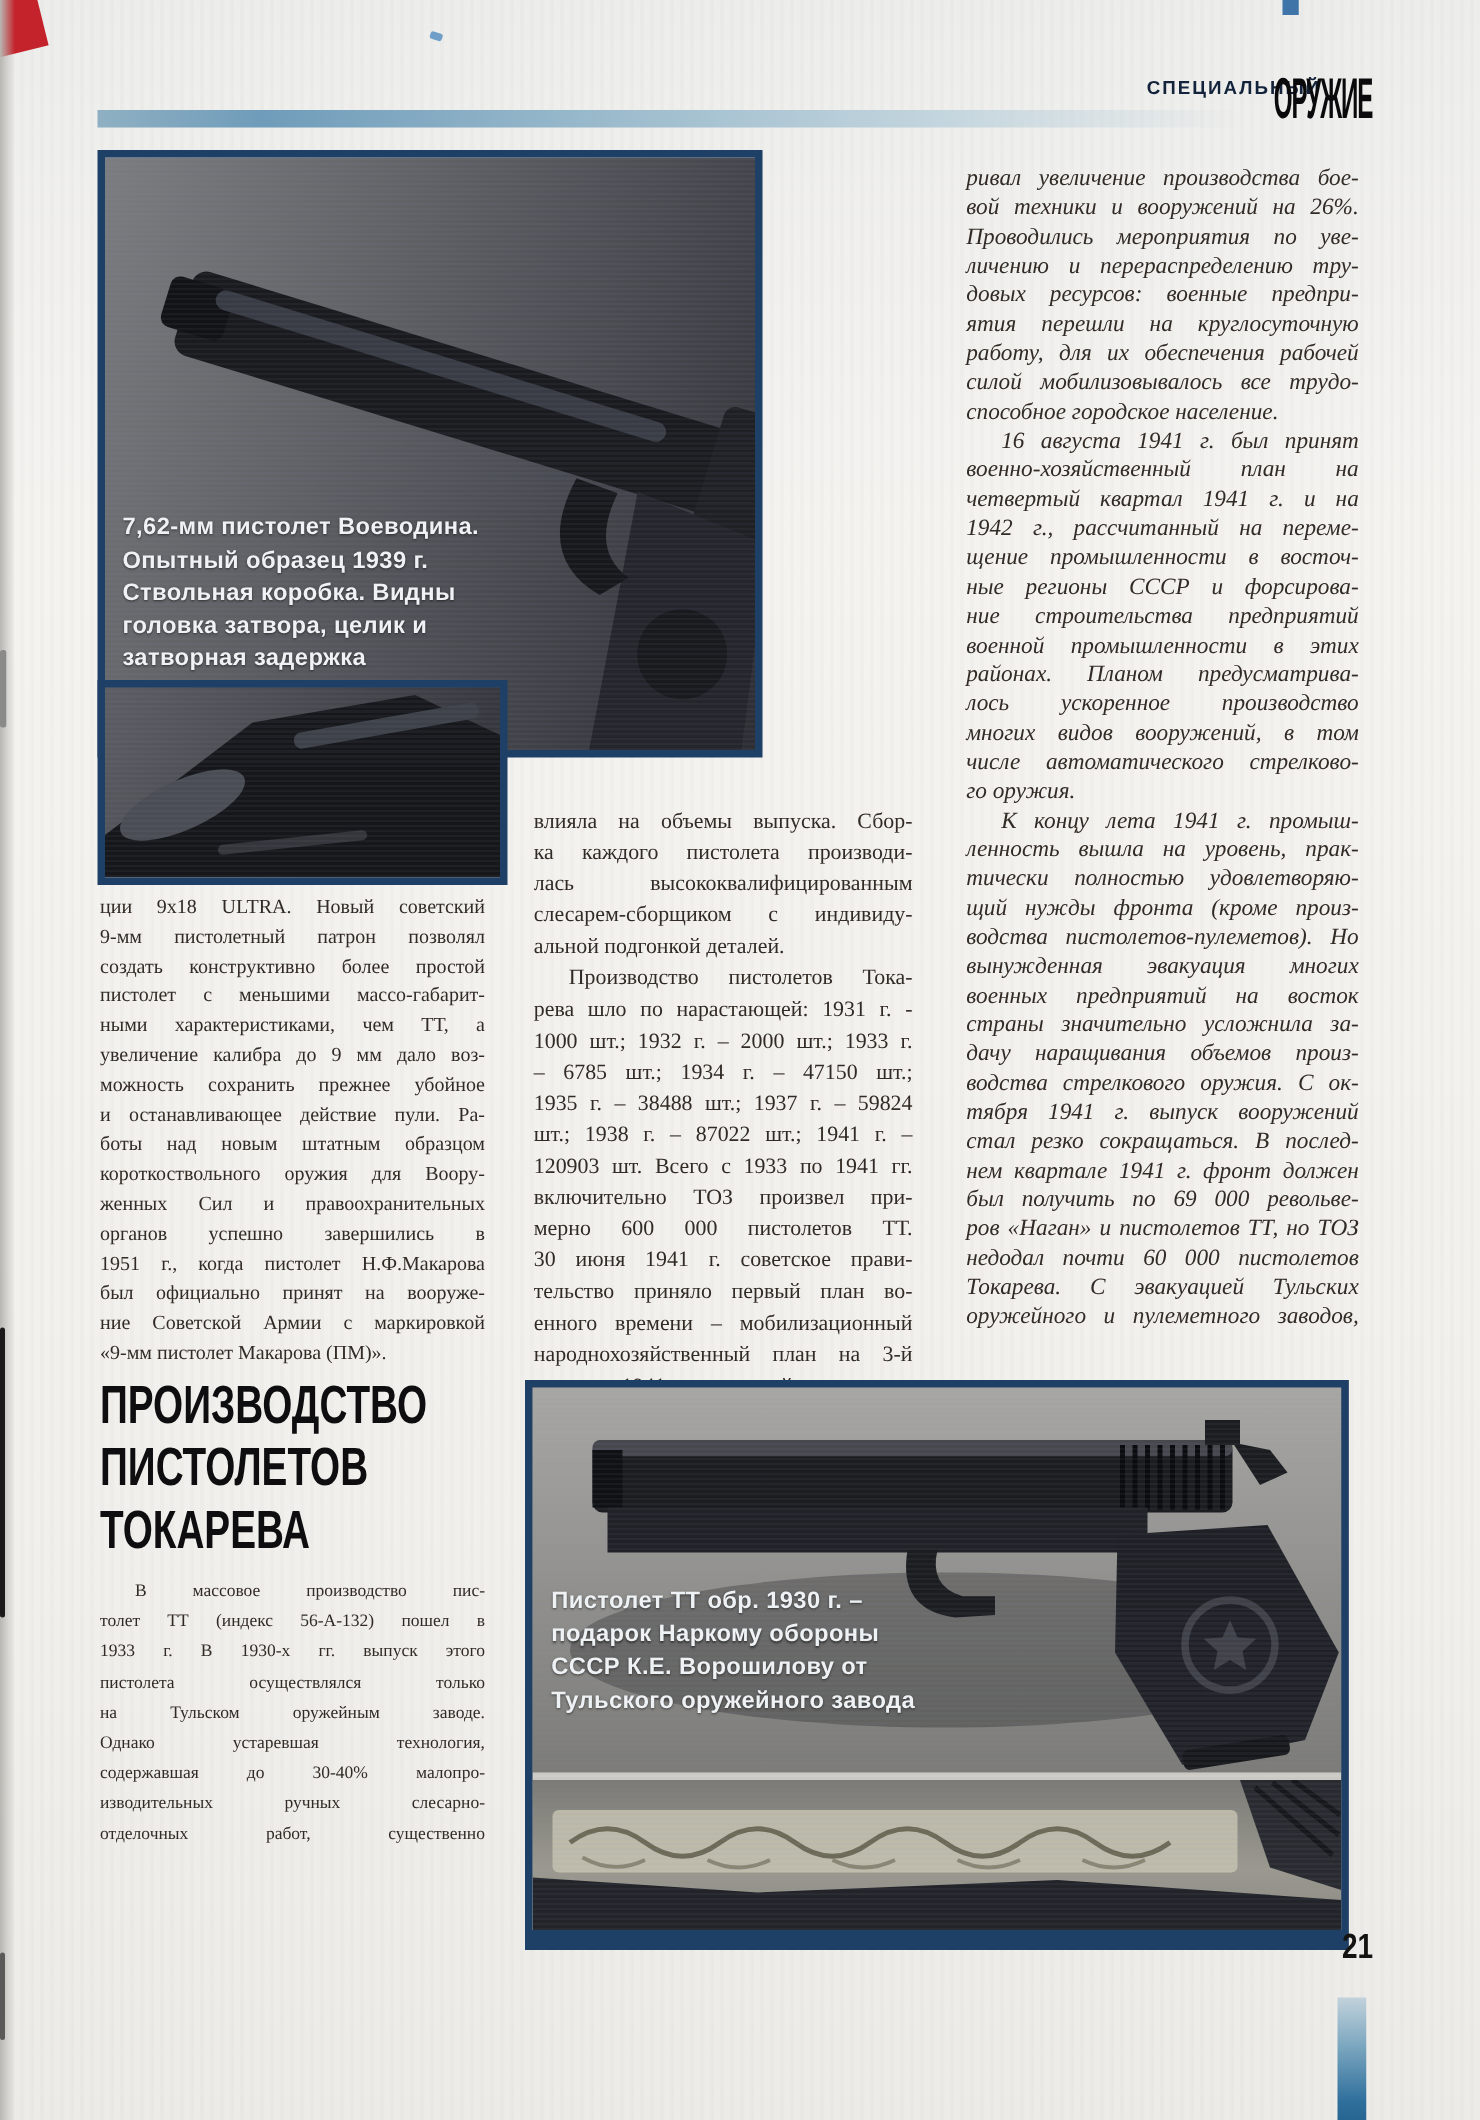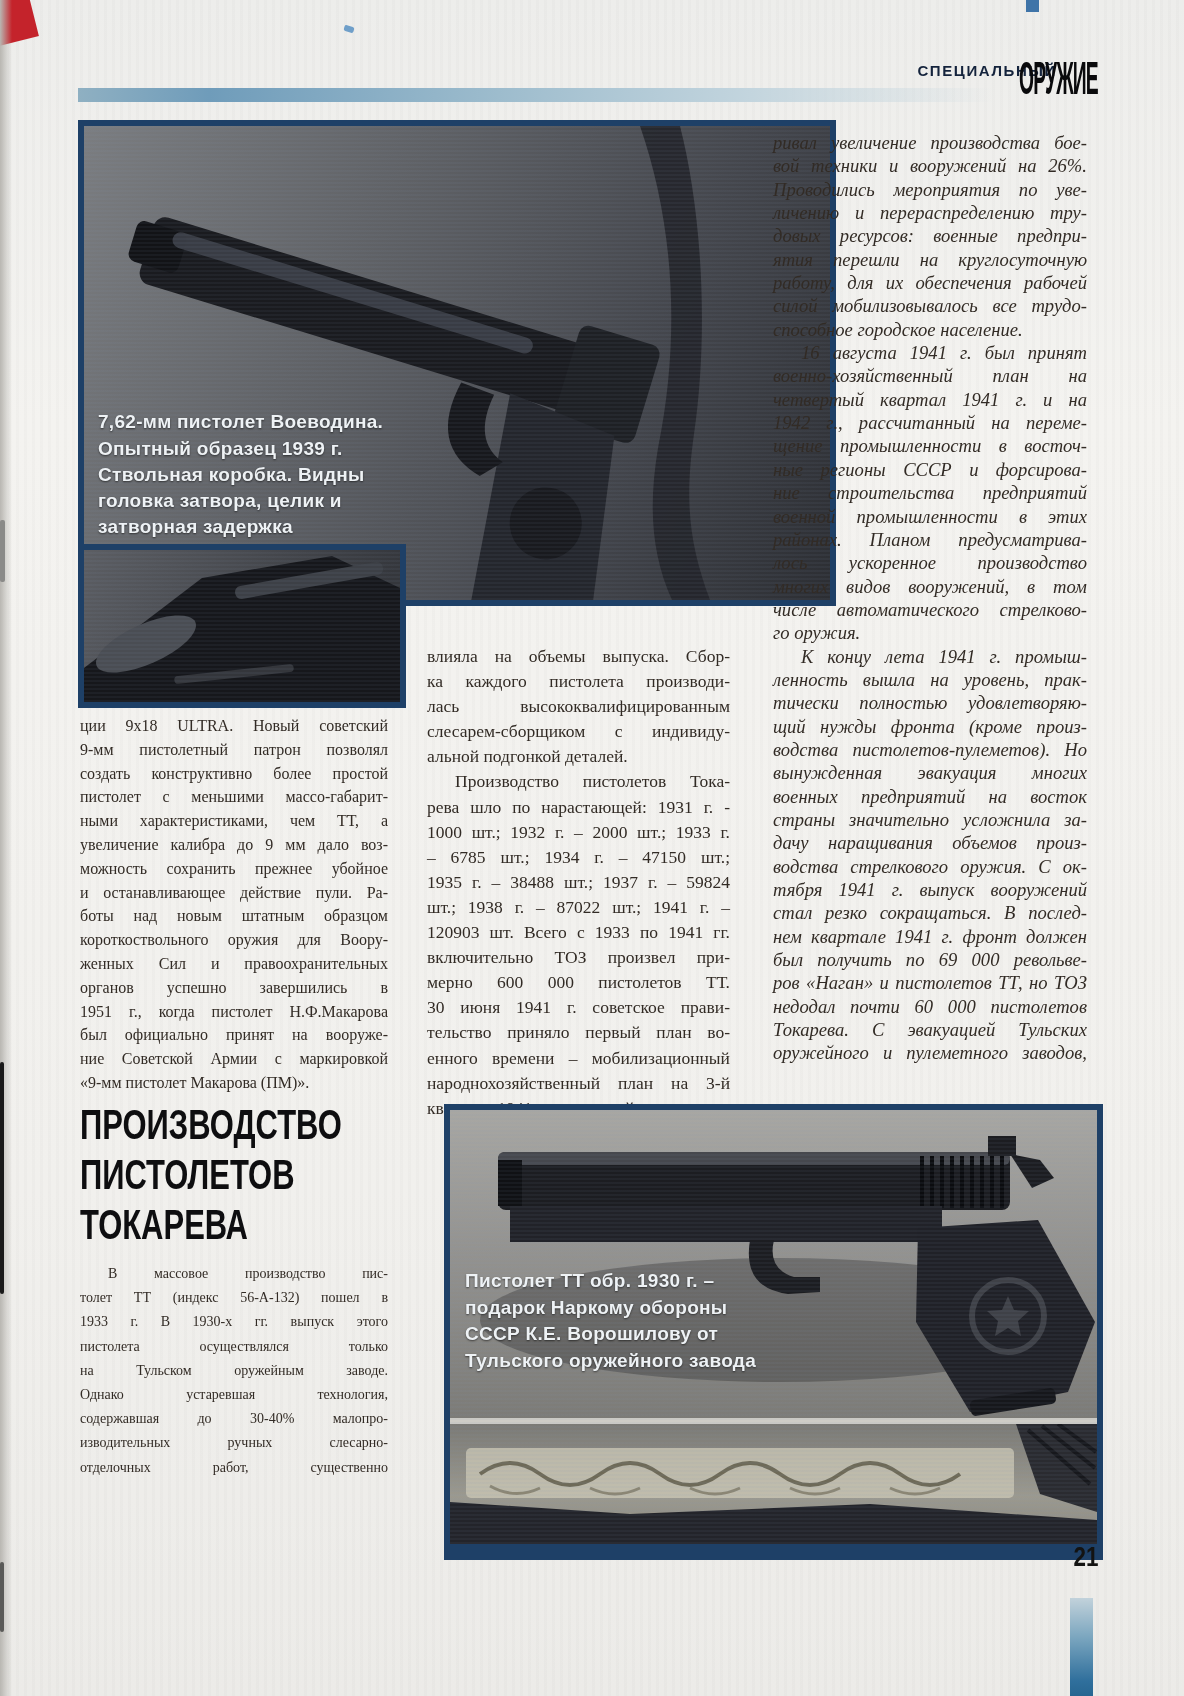--- a/index.html
+++ b/index.html
@@ -34,25 +34,25 @@
   .logo{left:1019px;top:54px;font-family:"Liberation Sans",sans-serif;
     font-weight:900;font-size:46px;line-height:48px;color:#0a0a0c;
     transform:scaleX(0.42);transform-origin:left center;letter-spacing:-2px;}
 
   
   .photo{position:absolute;border:6px solid #1e4067;box-sizing:border-box;overflow:hidden;}
   .photo::after{content:"";position:absolute;inset:0;
     background:repeating-linear-gradient(0deg, rgba(130,150,180,0.07) 0 2px, rgba(0,0,0,0) 2px 4px);
     pointer-events:none;}
   .photo svg{display:block;position:absolute;left:0;top:0;}
-  .photo-a{left:78px;top:120px;width:758px;height:486px;
+  .photo-a{left:78px;top:120px;width:532px;height:486px;
     background:linear-gradient(115deg,#7b7d80 0%,#606266 35%,#44464c 70%,#2c2e33 100%);}
   .photo-b{left:78px;top:544px;width:328px;height:164px;
     background:linear-gradient(120deg,#5c5e63,#35373c 80%);}
-  .photo-c{left:444px;top:1104px;width:659px;height:456px;border-width:6px 6px 16px 6px;
+  .photo-c{left:420px;top:1104px;width:659px;height:456px;border-width:6px 6px 16px 6px;
     background:#8e8d89;}
   .tt-main{position:absolute;left:0;top:0;width:647px;height:308px;
     background:linear-gradient(180deg,#a8a7a3 0%,#949390 45%,#7c7b77 100%);}
   .tt-seam{position:absolute;left:0;top:308px;width:647px;height:6px;background:#cfcdc6;}
   .tt-strip{position:absolute;left:0;top:314px;width:647px;height:120px;
     background:linear-gradient(180deg,#7b7a75,#9b998f 60%,#8a8880);}
   .tt-main svg,.tt-strip svg{position:absolute;left:0;top:0;}
 
   
   .cap{position:absolute;font-family:"Liberation Sans",sans-serif;font-weight:700;

